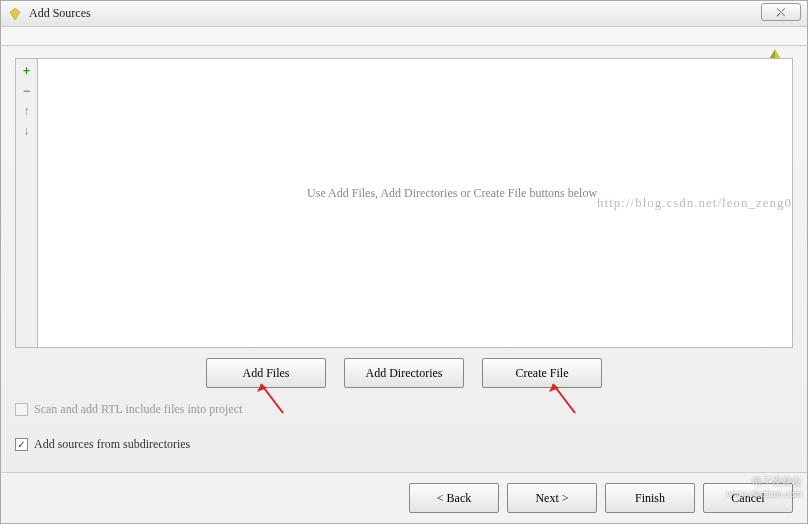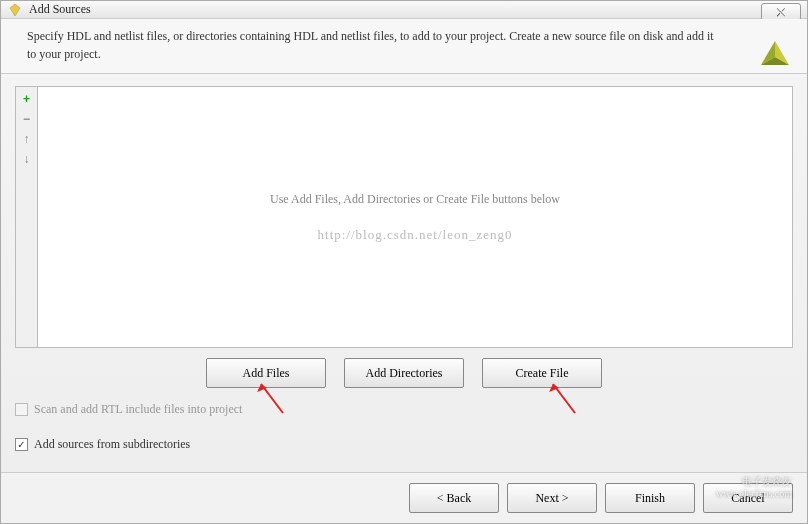--- a/index.html
+++ b/index.html
@@ -13,21 +13,21 @@
       overflow: hidden;
     }
     .window {
       background: linear-gradient(#f5f5f5, #ededed);
       border: 1px solid #aaa;
       height: 100%;
       display: flex;
       flex-direction: column;
     }
     .titlebar {
-      height: 18px;
+      height: 26px;
       background: linear-gradient(#fafafa, #e5e5e5);
       border-bottom: 1px solid #ccc;
       display: flex;
       align-items: center;
       padding: 0 6px;
       position: relative;
     }
     .titlebar-icon {
       width: 16px; height: 16px;
       margin-right: 6px;
@@ -96,22 +96,22 @@
       font-family: sans-serif;
       font-weight: bold;
       cursor: pointer;
     }
     .list-box {
       flex: 1;
       background: #fff;
       border: 1px solid #bbb;
       display: flex;
       align-items: center;
-      justify-content: center;
-      flex-direction: column;
+      justify-content: flex-end;
+      flex-direction: row;
       position: relative;
     }
     .placeholder-text {
       color: #888;
       font-size: 12px;
       margin-bottom: 20px;
     }
     .watermark {
       color: #bbb;
       font-size: 13px;
@@ -167,21 +167,21 @@
       gap: 8px;
       background: #f2f2f2;
     }
     .footer .btn { min-width: 90px; }
     .arrow {
       position: absolute;
       pointer-events: none;
     }
     .wm-corner {
       position: absolute;
-      right: 16px; bottom: 24px;
+      right: 6px; bottom: 24px;
       color: rgba(255,255,255,0.7);
       font-size: 10px;
       text-align: right;
       text-shadow: 0 0 3px rgba(0,0,0,0.5);
       line-height: 1.2;
     }
   </style>
 </head>
 <body>
 
@@ -193,21 +193,20 @@
           <polygon points="7,1 12,5 7,13 2,5" fill="#e6c84a" stroke="#b09020" stroke-width="0.5"></polygon>
         </svg>
     </span>
     <span class="titlebar-title">Add Sources</span>
     <div class="close-btn">
       <span>⤬</span>
     </div>
   </div>
 
   <div class="header-section">
-    <div class="header-desc">Specify HDL and netlist files, or directories containing HDL and netlist files, to add to your project. Create a new source file on disk and add it to your project.</div>
     <div class="logo-corner">
       <svg width="40" height="40" viewBox="0 0 40 40">
         <polygon points="20,4 34,28 20,20" fill="#c9cc3a"></polygon>
         <polygon points="20,4 6,28 20,20" fill="#9ba82e"></polygon>
         <polygon points="6,28 34,28 20,20" fill="#7a8a22"></polygon>
       </svg>
     </div>
   </div>
 
   <div class="content">

